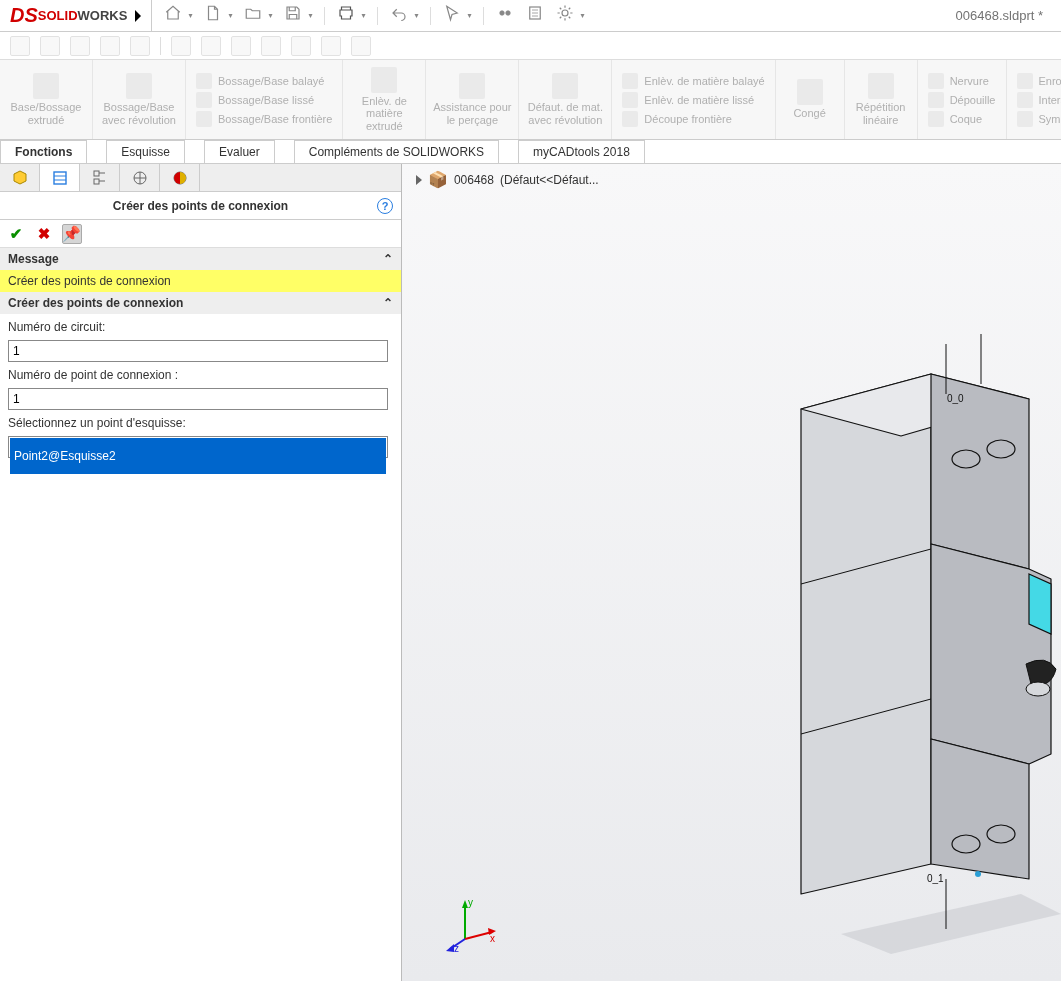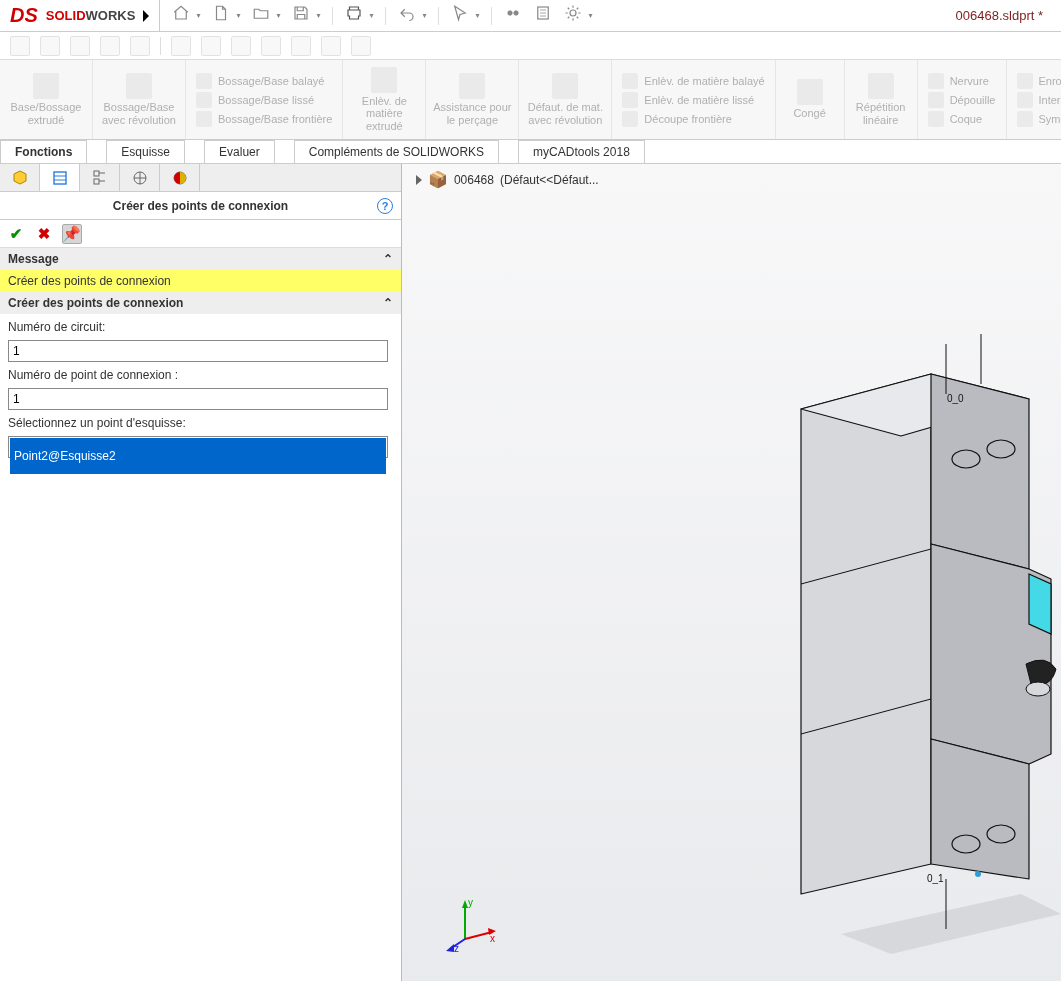--- a/index.html
+++ b/index.html
@@ -2,28 +2,28 @@
 <html><head>
 <meta charset="utf-8">
 <style>
   * { box-sizing: border-box; margin: 0; padding: 0; font-family: "Segoe UI", Arial, sans-serif; }
   body { width: 1061px; height: 981px; background: #fff; overflow: hidden; font-size: 12px; color: #333; }
 
   
   .titlebar { height: 32px; background: #fff; display: flex; align-items: center; border-bottom: 1px solid #ccc; }
   .logo { display: flex; align-items: center; padding: 0 10px; height: 32px; border-right: 1px solid #ccc;}
   .logo-ds { color: #d10000; font-style: italic; font-weight: bold; font-size: 20px;}
-  .logo-solid { color: #d10000; font-weight: bold; font-size: 13px; margin-left:8px;}
+  .logo-solid { color: #d10000; font-weight: bold; font-size: 13px; margin-left:0;}
   .logo-works { color: #444; font-weight: bold; font-size: 13px;}
   .title-triangle { width:0; height:0; border-top:6px solid transparent; border-bottom:6px solid transparent; border-left:6px solid #000; margin-left:8px;}
   .titletools { display:flex; align-items:center; gap:12px; padding:0 12px; color:#888; font-size:18px;}
   .titletools .sep { width:1px; height:18px; background:#ddd;}
   .titletools svg { width:18px; height:18px; fill:#888; stroke:#888;}
   .dropcaret { font-size:8px; color:#888; margin-left:-6px;}
-  .filename { margin-left:auto; padding-right:18px; font-size:13px; color:#7f1d1d;}
+  .filename { margin-left:auto; padding-right:18px; font-size:13px; color:#737373;}
 
   
   .quickbar { height: 28px; display:flex; align-items:center; gap:10px; padding:2px 10px; border-bottom:1px solid #ddd;}
   .quickbar .qicon { width:20px; height:20px; border:1px solid #ccc; border-radius:2px; background:#f4f4f4; opacity:.55;}
   .quickbar .qsep { width:1px; height:18px; background:#ddd;}
 
   
   .ribbon { height: 80px; display:flex; border-bottom:1px solid #ccc; background:#f7f7f7; color:#b0b0b0; font-size:11px; overflow:hidden;}
   .ribbon-group { display:flex; flex-direction:column; justify-content:center; align-items:center; padding:4px 6px; border-right:1px solid #e6e6e6; gap:2px;}
   .ribbon-big { display:flex; flex-direction:column; align-items:center; justify-content:center; width:80px; text-align:center; line-height:1.1;}

